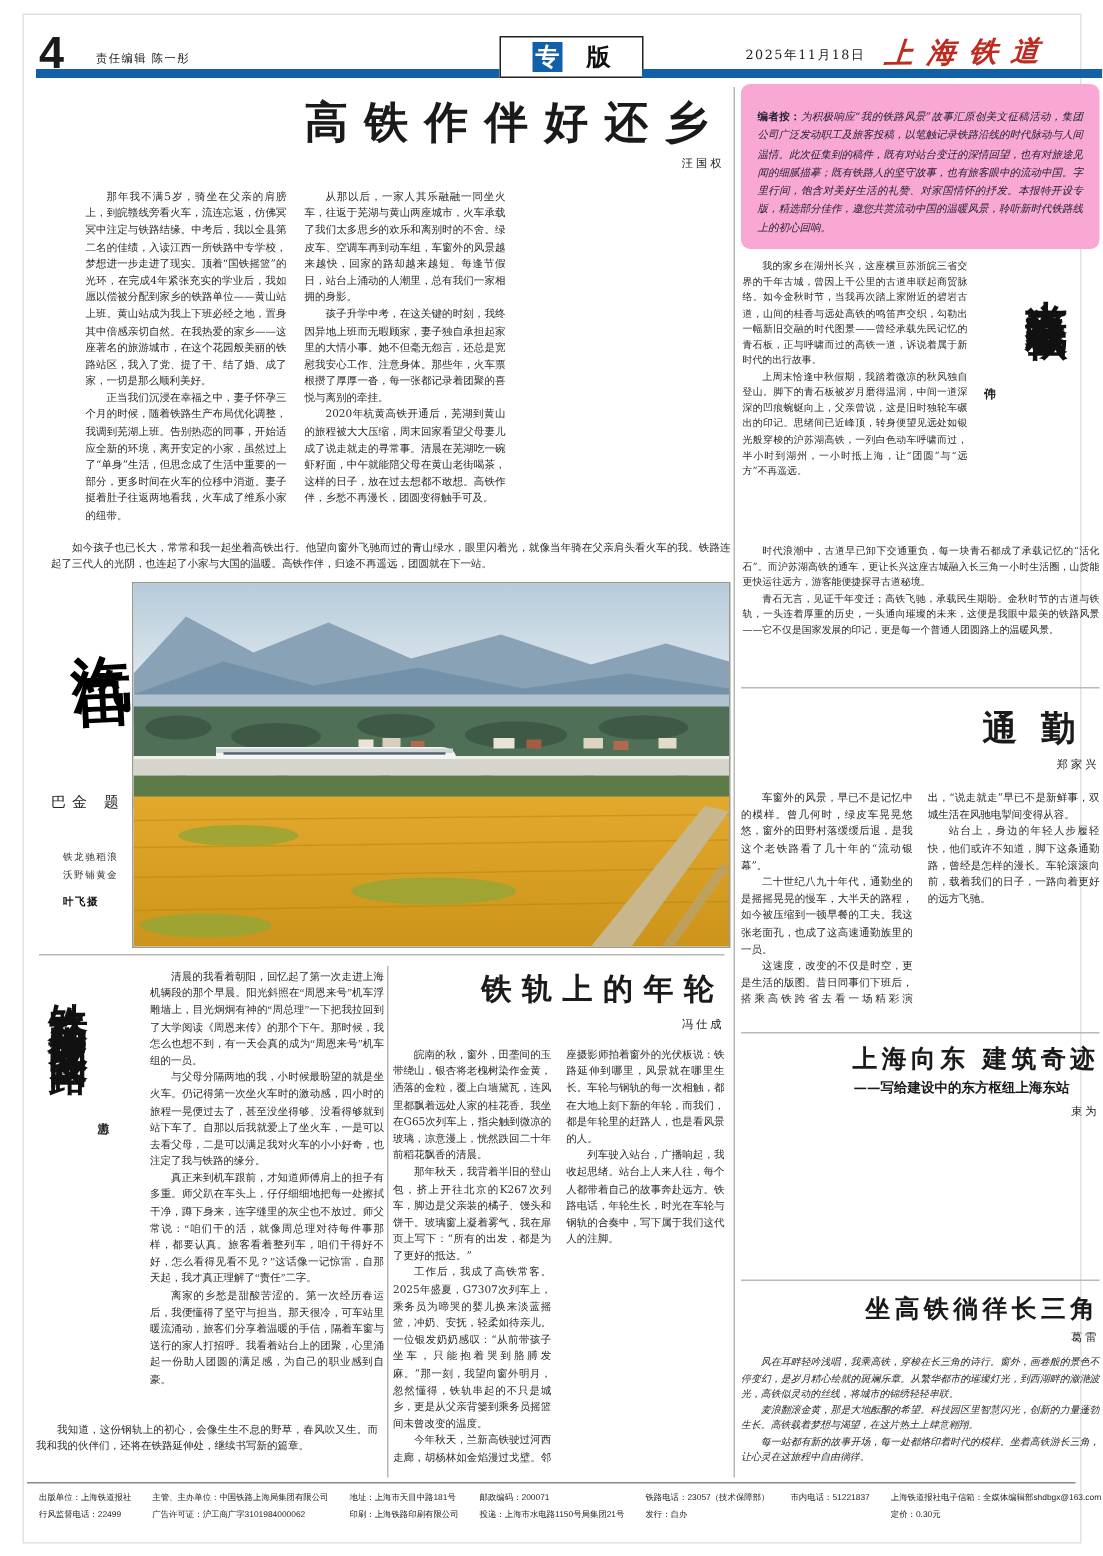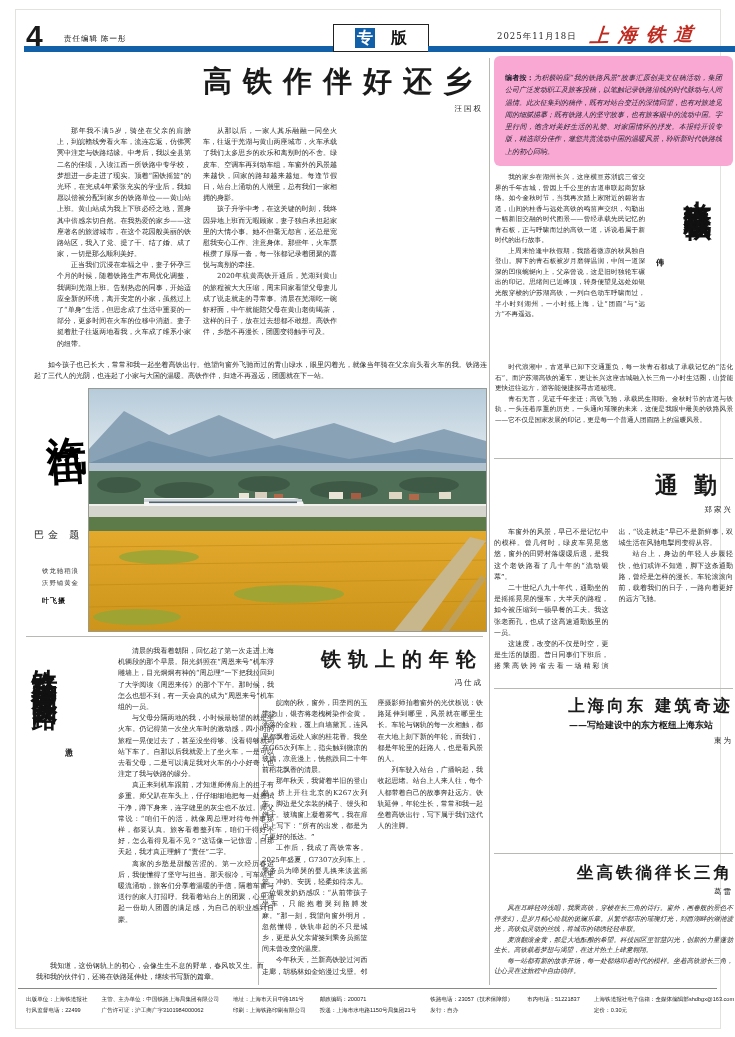--- a/index.html
+++ b/index.html
@@ -148,38 +148,38 @@
     </g>
     <polygon points="305,242 332,242 397,152 381,148" fill="#c8b68c"></polygon>
     <polygon points="352,242 360,242 397,190 392,186" fill="#b7a478" opacity="0.7"></polygon>
   </svg>
 
   <div class="abs divider hr" style="left:26px;top:636px;width:457px;"></div>
   <div class="abs divider vr" style="left:258px;top:644px;height:341px;"></div>
 
   <div class="abs vtitle" style="left:28px;top:648px;height:300px;font-size:26px;letter-spacing:4px;">铁路延伸处故乡团圆路</div>
   <div class="abs vauthor" style="left:62px;top:742px;height:55px;">游志勇</div>
-  <div class="abs body b7" style="left:118px;top:646px;width:156px;height:298px;">
+  <div class="abs body b7" style="left:100px;top:646px;width:156px;height:298px;font-family:Liberation Serif, serif;">
       <p>清晨的我看着朝阳，回忆起了第一次走进上海机辆段的那个早晨。阳光斜照在“周恩来号”机车浮雕墙上，目光炯炯有神的“周总理”一下把我拉回到了大学阅读《周恩来传》的那个下午。那时候，我怎么也想不到，有一天会真的成为“周恩来号”机车组的一员。</p>
       <p>与父母分隔两地的我，小时候最盼望的就是坐火车。仍记得第一次坐火车时的激动感，四小时的旅程一晃便过去了，甚至没坐得够、没看得够就到站下车了。自那以后我就爱上了坐火车，一是可以去看父母，二是可以满足我对火车的小小好奇，也注定了我与铁路的缘分。</p>
       <p>真正来到机车跟前，才知道师傅肩上的担子有多重。师父趴在车头上，仔仔细细地把每一处擦拭干净，蹲下身来，连字缝里的灰尘也不放过。师父常说：“咱们干的活，就像周总理对待每件事那样，都要认真。旅客看着整列车，咱们干得好不好，怎么看得见看不见？”这话像一记惊雷，自那天起，我才真正理解了“责任”二字。</p>
       <p>离家的乡愁是甜酸苦涩的。第一次经历春运后，我便懂得了坚守与担当。那天很冷，可车站里暖流涌动，旅客们分享着温暖的手信，隔着车窗与送行的家人打招呼。我看着站台上的团聚，心里涌起一份助人团圆的满足感，为自己的职业感到自豪。</p>
     </div>
-  <div class="abs body b7" style="left:36px;top:948px;width:228px;height:36px;margin-top:13px;">
+  <div class="abs body b7" style="left:24px;top:948px;width:228px;height:36px;">
       <p>我知道，这份钢轨上的初心，会像生生不息的野草，春风吹又生。而我和我的伙伴们，还将在铁路延伸处，继续书写新的篇章。</p>
     </div>
 
   <div class="abs t-center h2" style="left:262px;top:646px;width:221px;">铁轨上的年轮</div>
   <div class="abs t-center byline" style="left:262px;top:678px;width:221px;">冯仕成</div>
   <div class="abs body c2 b7" style="left:262px;top:698px;width:221px;height:287px;">
       <p>皖南的秋，窗外，田垄间的玉带绕山，银杏将老槐树染作金黄，洒落的金粒，覆上白墙黛瓦，连风里都飘着远处人家的桂花香。我坐在G65次列车上，指尖触到微凉的玻璃，凉意漫上，恍然跌回二十年前稻花飘香的清晨。</p>
       <p>那年秋天，我背着半旧的登山包，挤上开往北京的K267次列车，脚边是父亲装的橘子、馒头和饼干。玻璃窗上凝着雾气，我在扉页上写下：“所有的出发，都是为了更好的抵达。”</p>
       <p>工作后，我成了高铁常客。2025年盛夏，G7307次列车上，乘务员为啼哭的婴儿换来淡蓝摇篮，冲奶、安抚，轻柔如待亲儿。一位银发奶奶感叹：“从前带孩子坐车，只能抱着哭到胳膊发麻。”那一刻，我望向窗外明月，忽然懂得，铁轨串起的不只是城乡，更是从父亲背篓到乘务员摇篮间未曾改变的温度。</p>
       <p>今年秋天，兰新高铁驶过河西走廊，胡杨林如金焰漫过戈壁。邻座摄影师拍着窗外的光伏板说：铁路延伸到哪里，风景就在哪里生长。车轮与钢轨的每一次相触，都在大地上刻下新的年轮，而我们，都是年轮里的赶路人，也是看风景的人。</p>
-      <p>列车驶入站台，广播响起，我收起思绪。站台上人来人往，每个人都带着自己的故事奔赴远方。铁轨延伸，年轮生长，常常和我一起坐着高铁出行，写下属于我们这代人的注脚。</p>
+      <p>列车驶入站台，广播响起，我收起思绪。站台上人来人往，每个人都带着自己的故事奔赴远方。铁路电话，年轮生长，时光在车轮与钢轨的合奏中，写下属于我们这代人的注脚。</p>
     </div>
 
   <div class="abs notebox" style="left:494px;top:56px;width:217px;">
     <div class="nb"><b>编者按：</b><span>为积极响应“我的铁路风景”故事汇原创美文征稿活动，集团公司广泛发动职工及旅客投稿，以笔触记录铁路沿线的时代脉动与人间温情。此次征集到的稿件，既有对站台变迁的深情回望，也有对旅途见闻的细腻描摹；既有铁路人的坚守故事，也有旅客眼中的流动中国。字里行间，饱含对美好生活的礼赞、对家国情怀的抒发。本报特开设专版，精选部分佳作，邀您共赏流动中国的温暖风景，聆听新时代铁路线上的初心回响。</span></div>
   </div>
 
   <div class="abs body" style="left:495px;top:172px;width:150px;height:186px;">
       <p>我的家乡在湖州长兴，这座横亘苏浙皖三省交界的千年古城，曾因上千公里的古道串联起商贸脉络。如今金秋时节，当我再次踏上家附近的碧岩古道，山间的桂香与远处高铁的鸣笛声交织，勾勒出一幅新旧交融的时代图景——曾经承载先民记忆的青石板，正与呼啸而过的高铁一道，诉说着属于新时代的出行故事。</p>
       <p>上周末恰逢中秋假期，我踏着微凉的秋风独自登山。脚下的青石板被岁月磨得温润，中间一道深深的凹痕蜿蜒向上，父亲曾说，这是旧时独轮车碾出的印记。思绪间已近峰顶，转身便望见远处如银光般穿梭的沪苏湖高铁，一列白色动车呼啸而过，半小时到湖州，一小时抵上海，让“团圆”与“远方”不再遥远。</p>
     </div>

